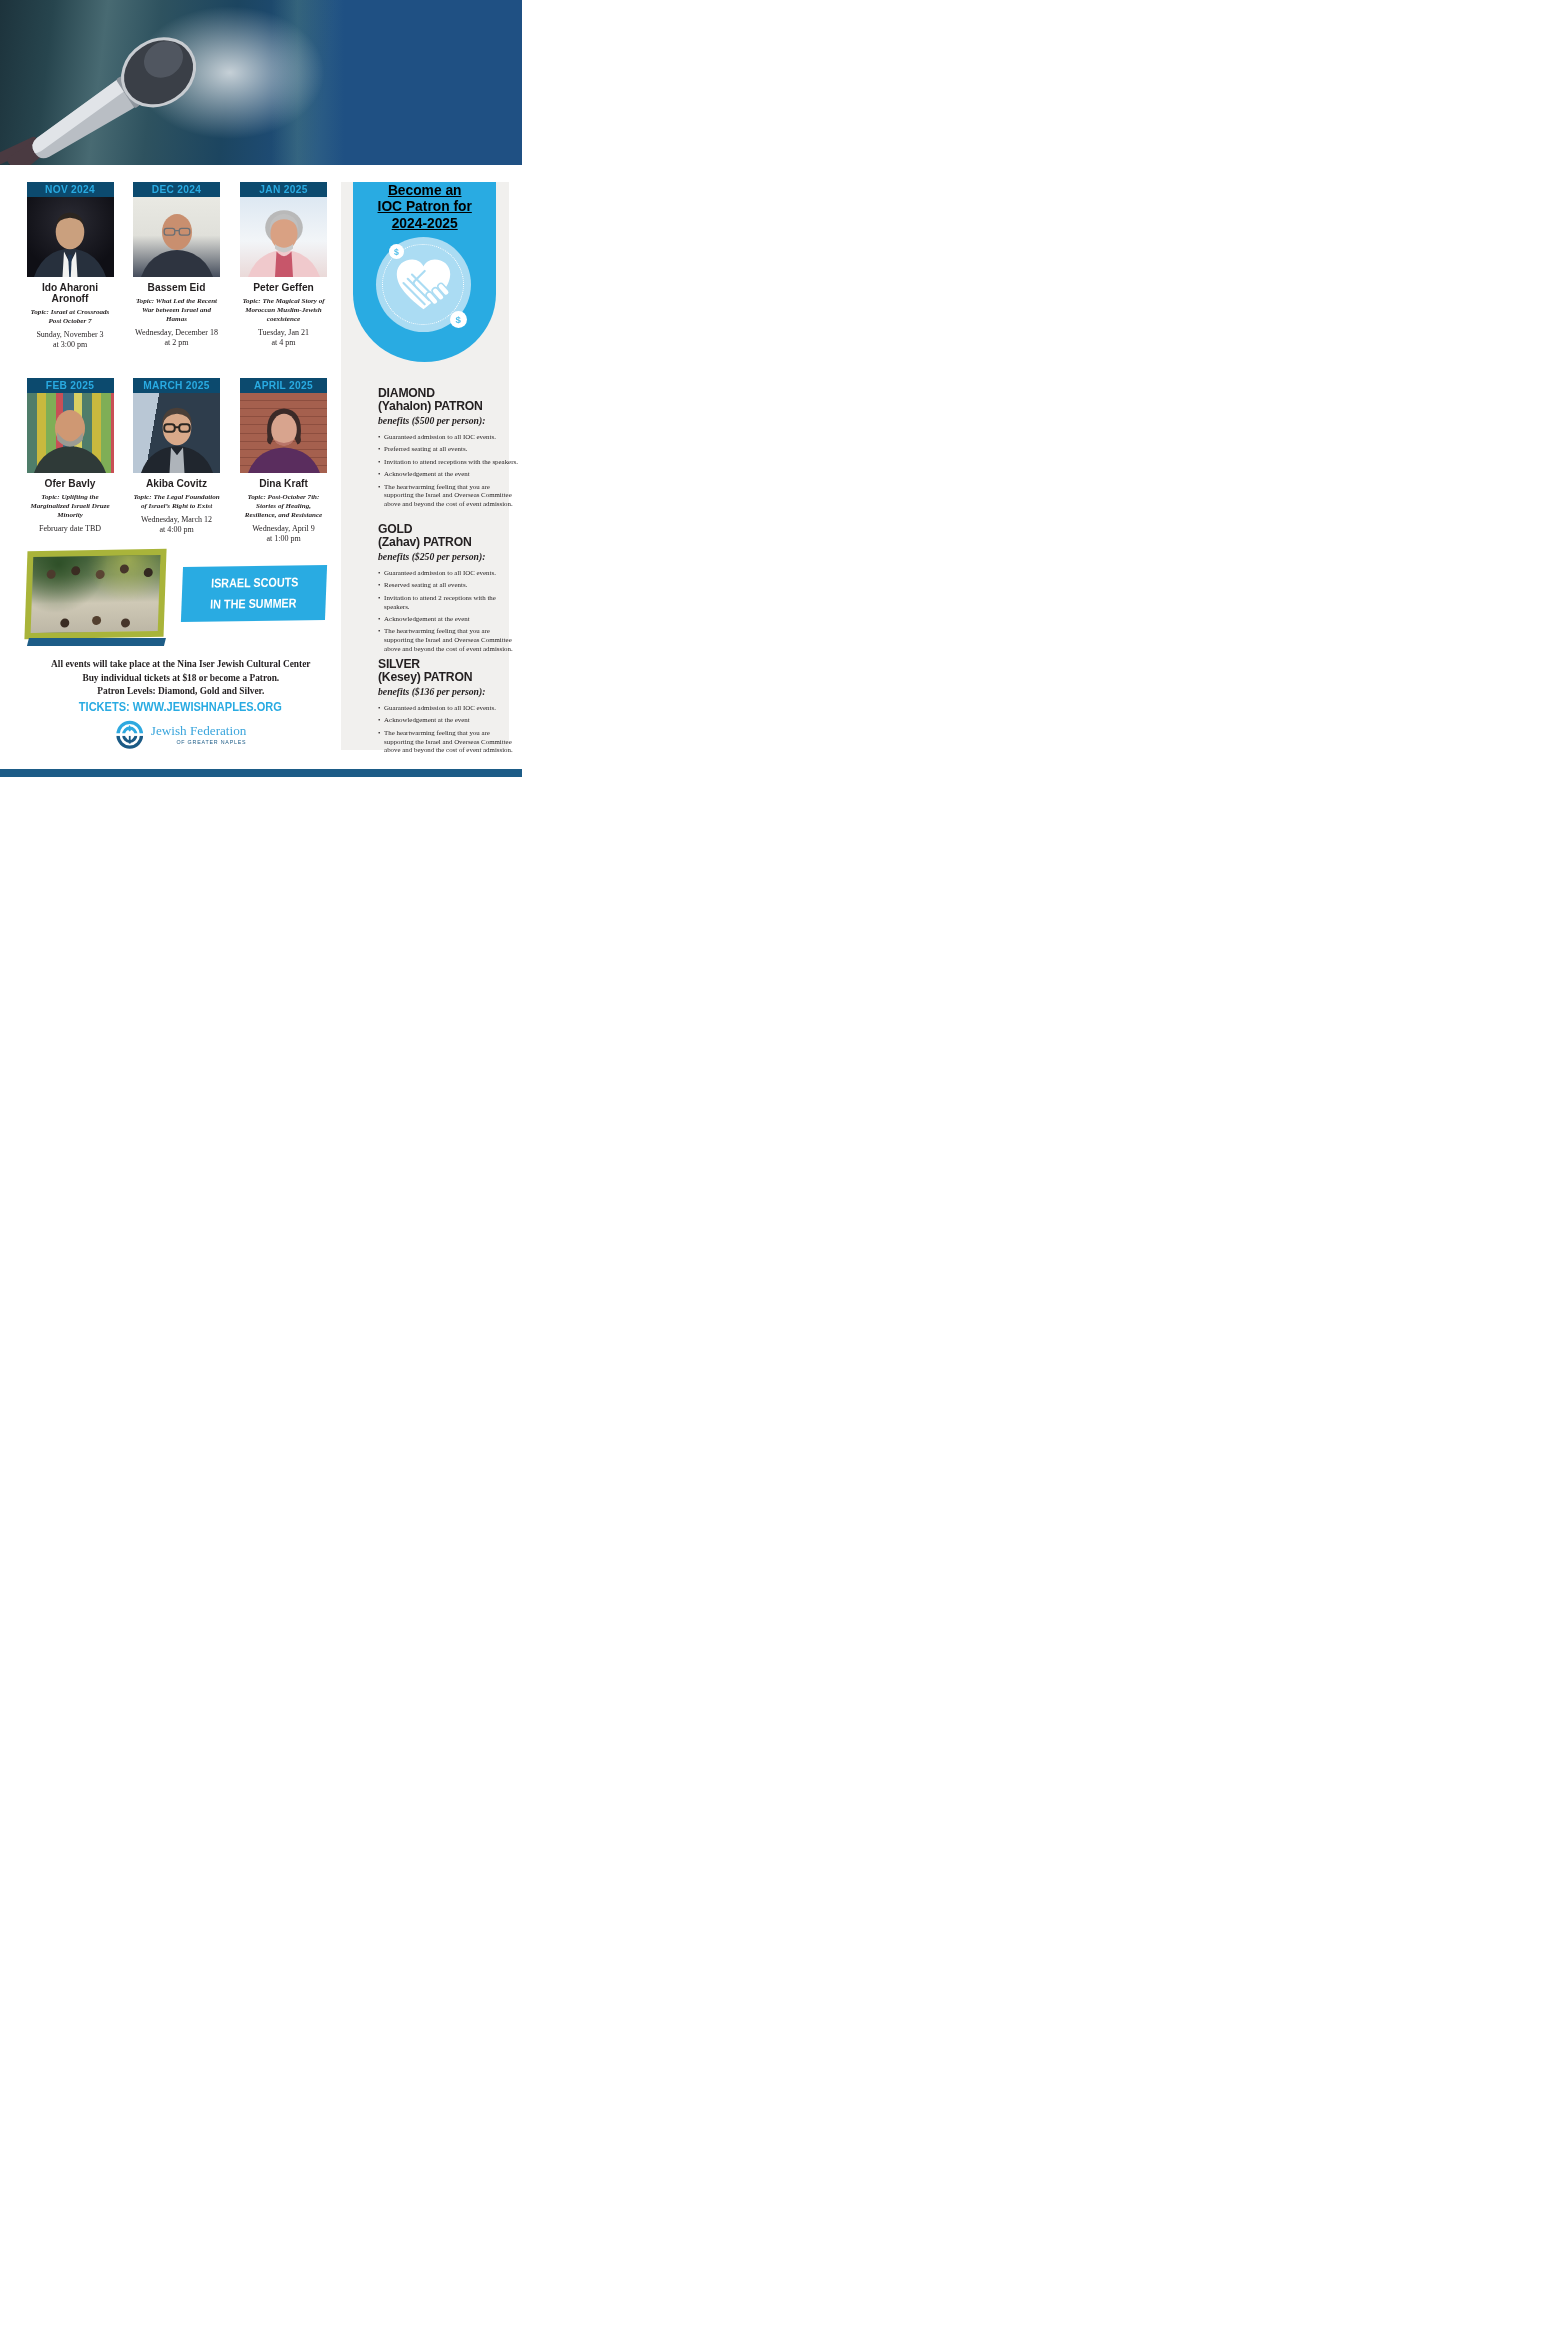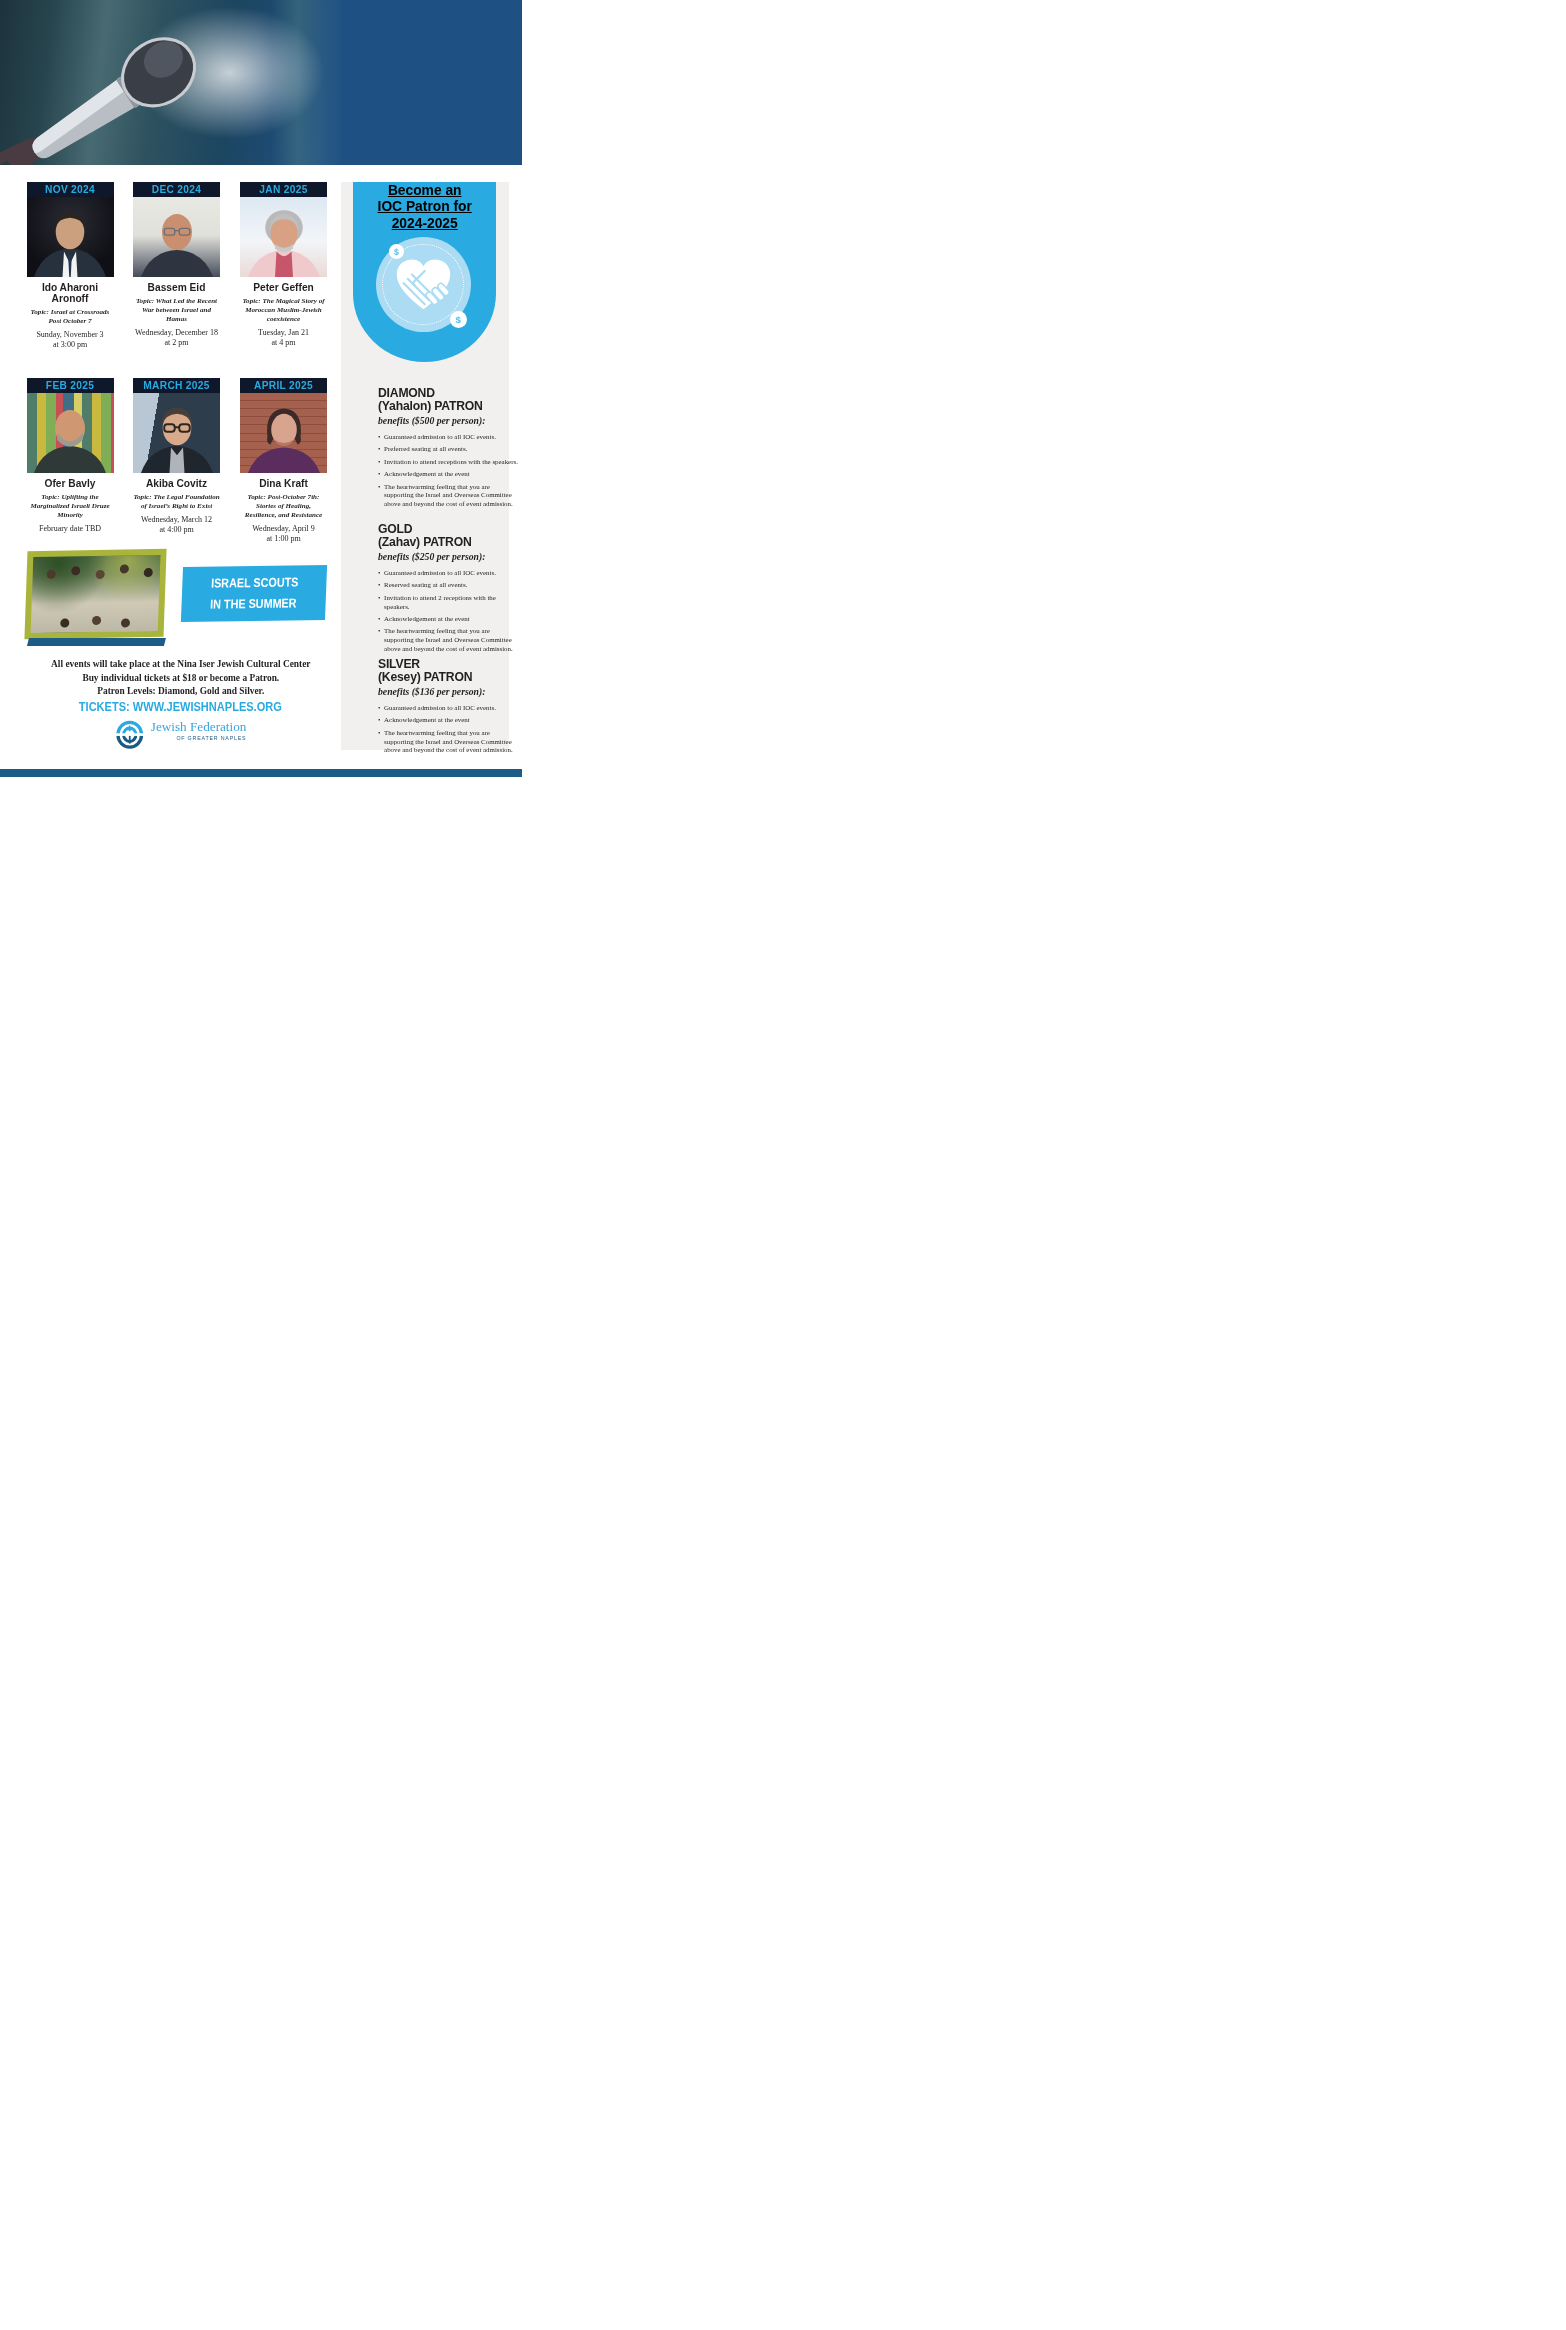--- a/index.html
+++ b/index.html
@@ -41,21 +41,21 @@
   .ps-name{font-weight:bold;font-size:12.2px;line-height:1.08;letter-spacing:-0.2px;color:#231f20;}
   .ps-benefits-label{font-family:"Liberation Serif",serif;font-style:italic;font-weight:bold;
                      font-size:9.7px;margin-top:1.5px;}
   ul.benefits{margin:7.1px 0 0 0;padding:0;}
   ul.benefits li{list-style:none;position:relative;padding-left:6.1px;margin-bottom:3.6px;
                  font-family:"Liberation Serif",serif;font-size:6.9px;line-height:1.28;}
   ul.benefits li::before{content:"\2022";position:absolute;left:0;top:0;}
 
   
   .card{position:absolute;width:87px;text-align:center;}
-  .month-bar{height:15.3px;background:#0f172a;display:flex;align-items:center;justify-content:center;
+  .month-bar{height:15.3px;background:#0c4a6e;display:flex;align-items:center;justify-content:center;
              color:#29abe2;font-weight:bold;font-size:10.2px;letter-spacing:0.3px;}
   .photo{position:relative;height:80px;overflow:hidden;}
   .photo svg{position:absolute;bottom:0;left:50%;transform:translateX(-50%);height:94%;}
   .sp-name{font-weight:bold;font-size:10.2px;line-height:1.08;margin-top:5.1px;color:#231f20;}
   .sp-topic{font-family:"Liberation Serif",serif;font-style:italic;font-weight:bold;
             font-size:7.1px;line-height:1.25;margin-top:3.6px;}
   .sp-date{font-family:"Liberation Serif",serif;font-size:8px;line-height:1.25;margin-top:4.1px;}
   .c1{left:26.5px;} .c2{left:133px;} .c3{left:240px;}
   .r1{top:182px;} .r2{top:378px;}
 
@@ -84,21 +84,21 @@
                 align-items:center;justify-content:center;color:#fff;font-weight:bold;font-size:12.7px;
                 line-height:1.62;}
   .scout-banner span{display:block;transform:scaleX(.85);white-space:nowrap;}
 
   
   .foot-lines{position:absolute;left:15.3px;top:658px;width:331px;text-align:center;
               font-family:"Liberation Serif",serif;font-weight:bold;font-size:9.4px;line-height:1.45;}
   .tickets{position:absolute;left:15.3px;top:700px;width:331px;text-align:center;color:#29abe2;
            font-weight:bold;font-size:12px;}
   .tickets span{display:inline-block;transform:scaleX(.92);white-space:nowrap;}
-  .logo{position:absolute;left:15.3px;top:720px;width:331px;display:flex;
+  .logo{position:absolute;left:15.3px;top:720px;width:331px;display:flex;align-items:center;
         justify-content:center;gap:6.1px;}
   .logo-text .lt-name{font-family:"Liberation Serif",serif;font-size:13.2px;color:#3aa5dc;line-height:1;}
   .logo-text .lt-sub{font-size:5.3px;color:#1b5a85;letter-spacing:0.8px;text-align:right;margin-top:1.5px;}
   .bottom-bar{position:absolute;left:0;bottom:0;width:522px;height:8.1px;background:#1d5c87;}
 </style>
 </head>
 <body>
 
 <div class="page">
 

